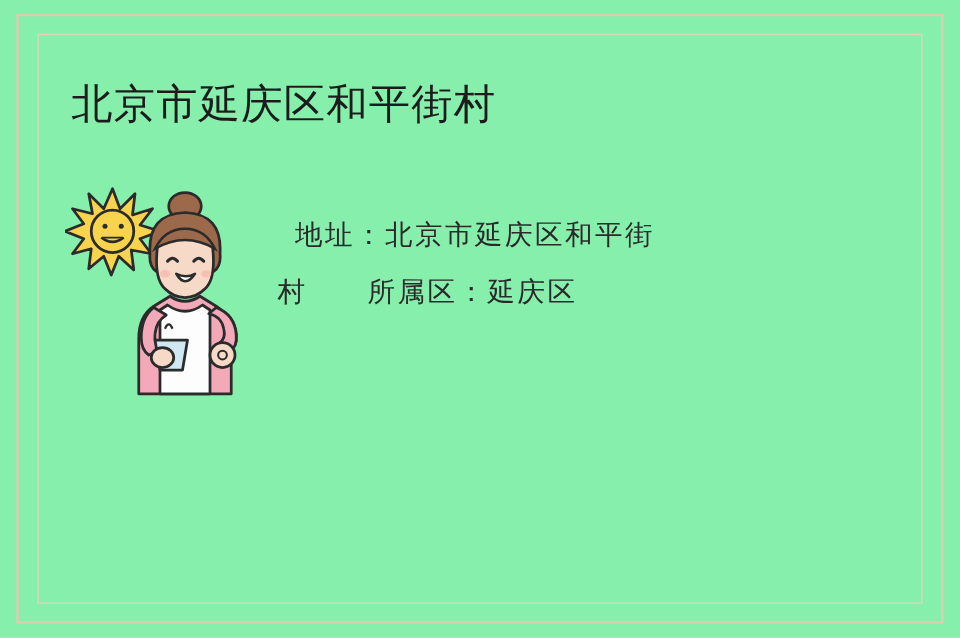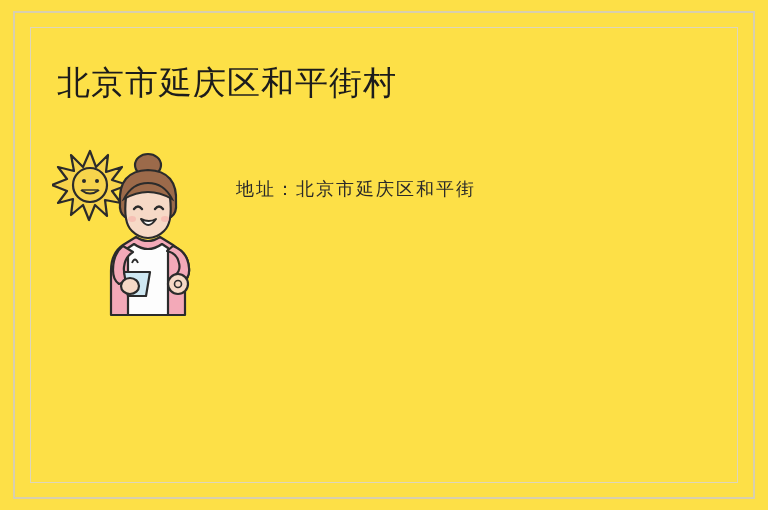--- a/index.html
+++ b/index.html
@@ -10,21 +10,21 @@
     width: 768px;
     height: 510px;
     background: #f5f0df;
     font-family: "DejaVu Sans", "Liberation Sans", sans-serif;
     overflow: hidden;
   }
   .page {
     position: relative;
     width: 768px;
     height: 510px;
-    background: #fde047;
+    background: #86efac;
     box-sizing: border-box;
   }
   .outer-frame {
     position: absolute;
     left: 13px;
     top: 11px;
     width: 742px;
     height: 488px;
     border: 2px solid #d8cfae;
     box-sizing: border-box;
@@ -54,21 +54,21 @@
     left: 52px;
     top: 145px;
     width: 165px;
     height: 175px;
   }
   .info-block {
     position: absolute;
     left: 222px;
     top: 166px;
     width: 420px;
-    font-size: 18px;
+    font-size: 22px;
     line-height: 46px;
     color: #2a2a2a;
     letter-spacing: 2px;
     font-family: "DejaVu Serif", "Liberation Serif", serif;
     text-align: justify;
   }
   .info-line {
     display: block;
   }
   .pad-m { padding-left: 14px; }
@@ -128,15 +128,16 @@
         <path d="M72 127 l26 0 l-4 24 l-18 0 z" fill="#cfe8f2" stroke="#2b2b2b" stroke-width="2.2" stroke-linejoin="round"></path>
         <path d="M80 118 q3 -7 6 0" fill="none" stroke="#2b2b2b" stroke-width="1.8"></path>
 
         <ellipse cx="78" cy="141" rx="9" ry="8" fill="#f6d9c6" stroke="#2b2b2b" stroke-width="2.2"></ellipse>
       </g>
     </svg>
   </div>
 
   <div class="info-block">
     <span class="info-line pad-m">地址：北京市延庆区和平街</span>
+    <span class="info-line">村　　所属区：延庆区</span>
   </div>
 
 </div>
 
 </body></html>

